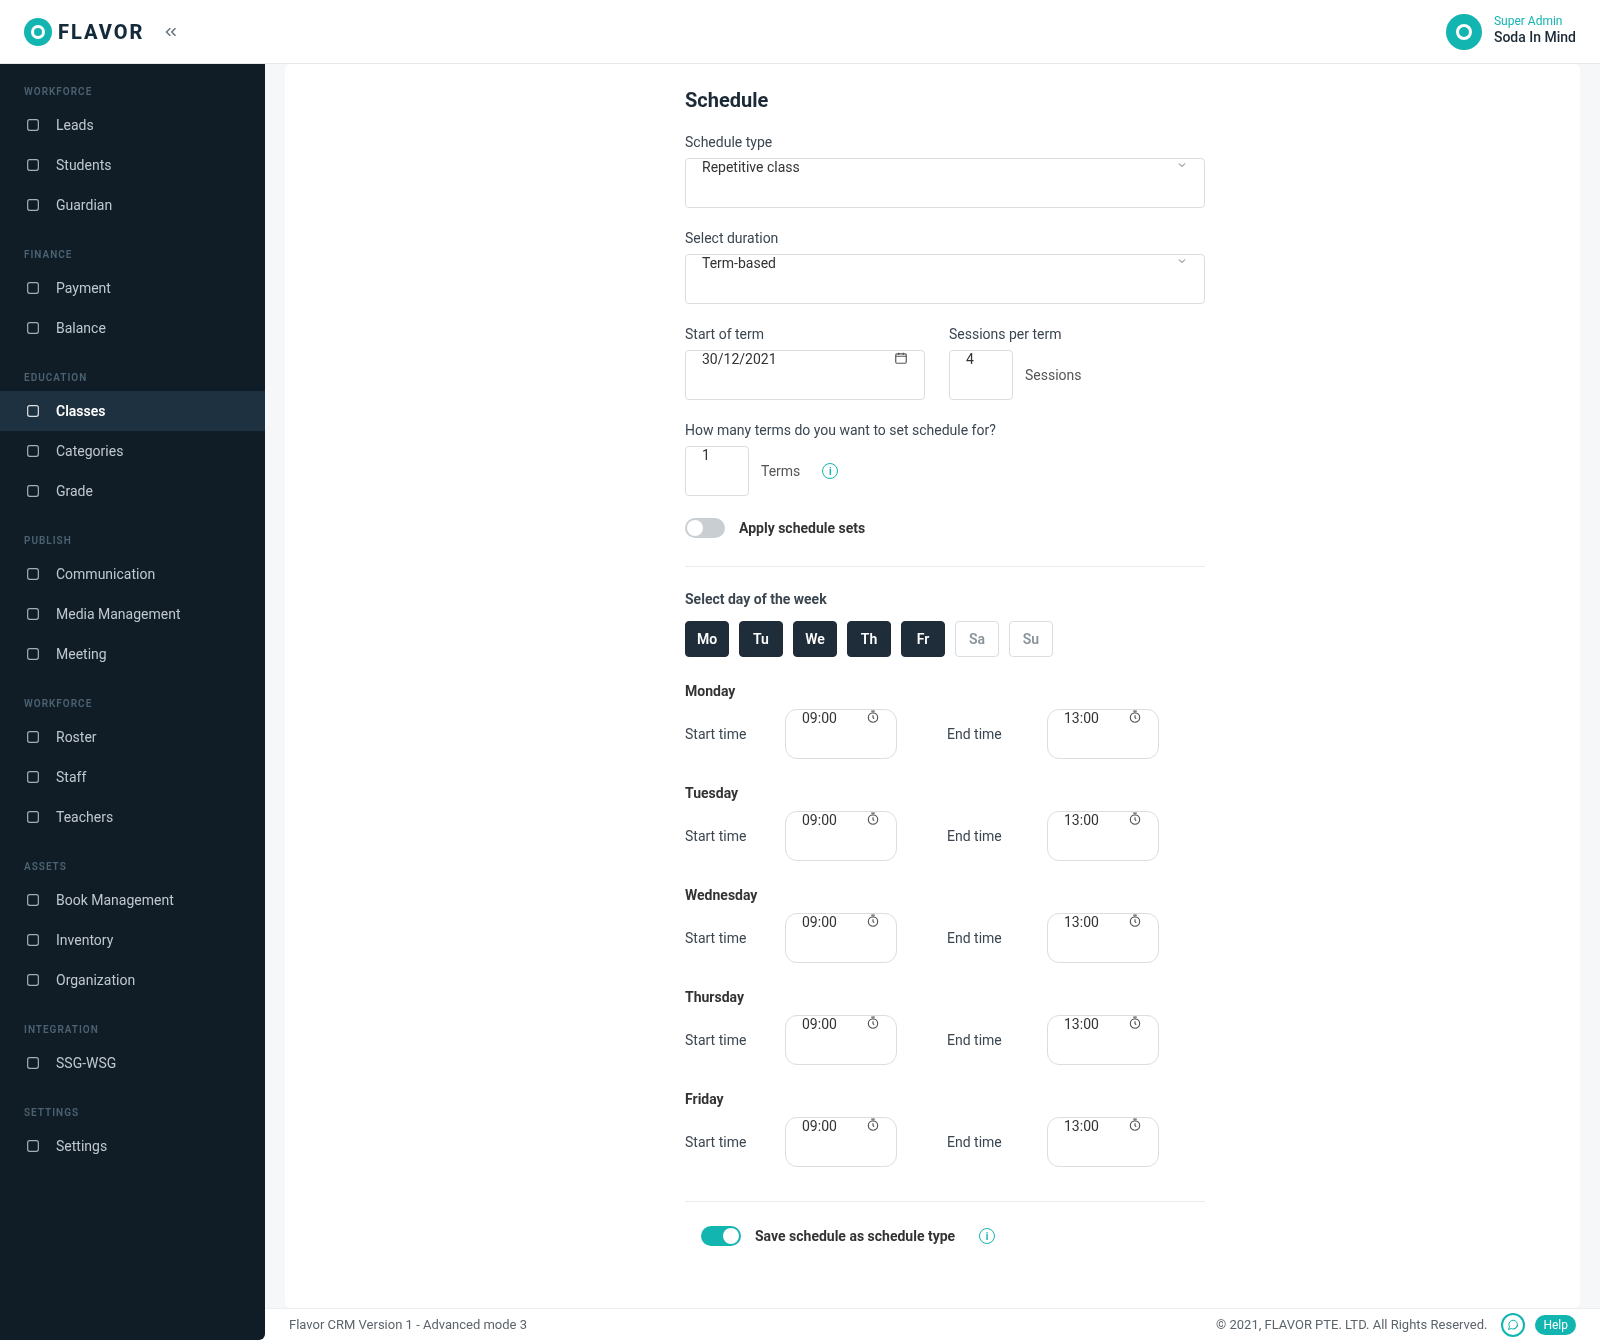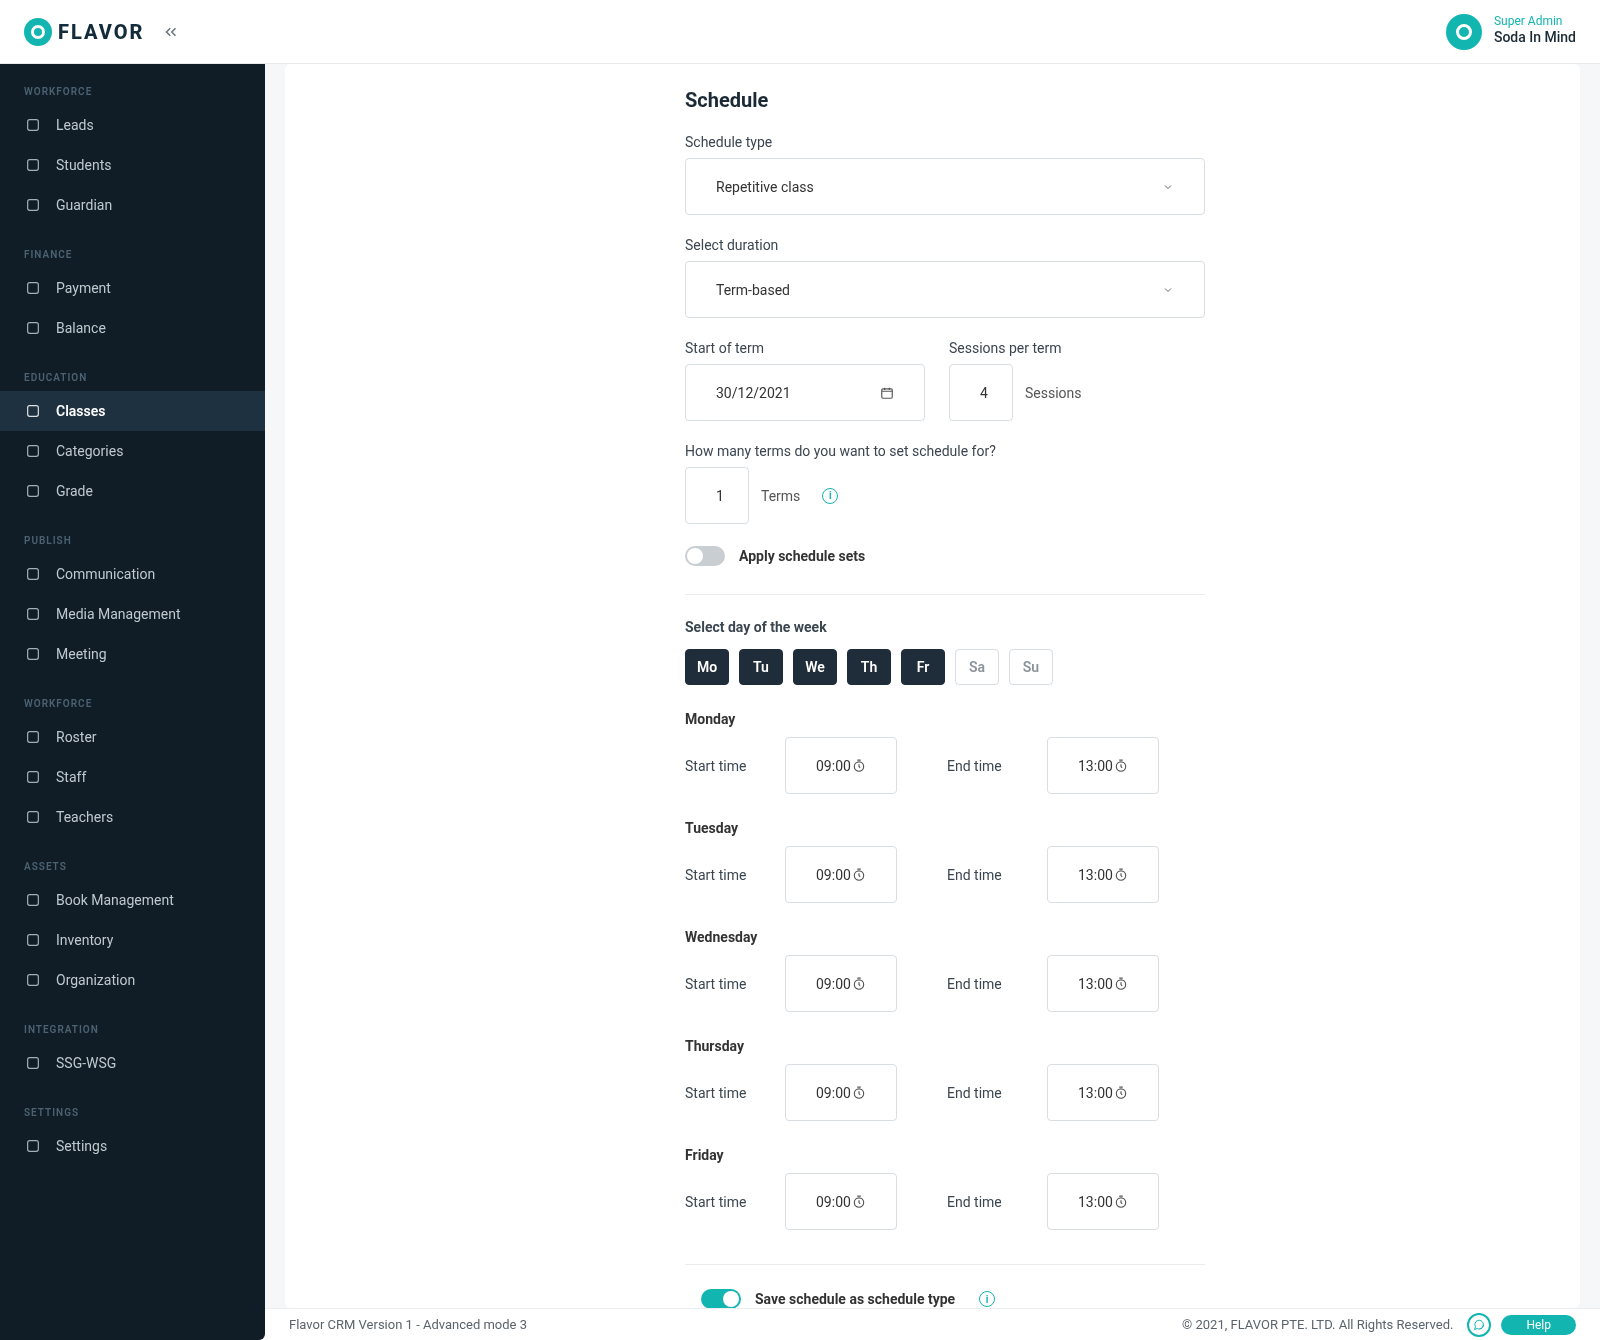--- a/index.html
+++ b/index.html
@@ -30,28 +30,28 @@
 
 .main { flex: 1; background: #f6f7f8; display:flex; flex-direction:column; min-width:0; }
 .card-wrap { flex:1; padding: 0 20px 0 20px; min-height:0; }
 .card { background: #fff; border-radius: 6px; height: 100%; padding: 24px 0; overflow:auto; }
 .form { width: 520px; margin: 0 0 0 400px; }
 .section-title { font-size: 20px; font-weight: 700; color: #1b2a36; margin-bottom: 22px; }
 .label { font-size: 14px; color: #3b4650; margin-bottom: 8px; }
 .label.bold { font-weight: 700; }
 .field { margin-bottom: 22px; }
 
-.select, .input { width: 100%; height: 57px; border: 1px solid #d9dee2; border-radius: 4px; background:#fff; display:flex; align-items:center; padding: 0 30px; font-size:14px; color:#333; justify-content:space-between; }
+.select, .input { width: 100%; height: 50px; border: 1px solid #d9dee2; border-radius: 4px; background:#fff; display:flex; padding: 0 16px; font-size:14px; color:#333; justify-content:space-between; }
 .select .val { flex:1; }
 .chev { color:#666; }
 .row { display:flex; gap:24px; align-items:flex-end; }
 .row .field { flex:0 0 auto; margin-bottom:0; }
 .input.date { width: 240px; justify-content:space-between; }
 .input.small { width: 64px; }
-.input.time { width: 112px; justify-content:space-between; }
+.input.time { width: 112px; justify-content:space-between;border-radius:12px; }
 .suffix-label { color:#555; font-size:14px; align-self:center; margin-bottom:0; }
 .info-icon { width:16px; height:16px; border:1.5px solid #13b5b1; border-radius:50%; color:#13b5b1; display:inline-flex; align-items:center; justify-content:center; font-size:10px; font-weight:700; margin-left:10px; }
 
 .toggle-row { display:flex; align-items:center; gap:14px; margin: 4px 0 28px; }
 .toggle { width:40px; height:20px; border-radius:10px; background:#c9ced2; position:relative; }
 .toggle .knob { width:16px; height:16px; background:#fff; border-radius:50%; position:absolute; top:2px; left:2px; }
 .toggle.on { background:#13b5b1; }
 .toggle.on .knob { left:22px; }
 .divider { height:1px; background:#e8ecef; margin: 8px 0 24px; }
 
@@ -59,21 +59,21 @@
 .chip { width:44px; height:36px; border-radius:4px; border:1px solid #d9dee2; display:flex; align-items:center; justify-content:center; font-size:14px; font-weight:600; cursor:pointer; background:#fff; color:#8a939a; }
 .chip.sel { background:#1f2d3a; border-color:#1f2d3a; color:#fff; }
 
 .day-block { margin-top: 26px; }
 .day-title { font-weight:700; font-size:14px; margin-bottom:10px; }
 .time-row { display:flex; align-items:center; gap:20px; }
 .time-label { font-size:14px; color:#3b4650; width:80px; }
 
 .footer { height: 32px; background:#fff; border-top:1px solid #eceff1; display:flex; align-items:center; padding:0 24px; font-size:13px; color:#5b646c; }
 .footer .spacer { flex:1; }
-.help-pill { background:#13b5b1; color:#fff; border-radius:12px; padding:3px 25px; font-size:12px; margin-left:10px; }
+.help-pill { background:#13b5b1; color:#fff; border-radius:12px; padding:3px 8px; font-size:12px; margin-left:10px; }
 .wa-circle { width:24px; height:24px; border-radius:50%; border:2px solid #13b5b1; display:flex; align-items:center; justify-content:center; margin-left:14px; }
 
 svg { display:block; }
 </style>
 </head>
 <body>
 
 <div class="app">
 
   <div class="topbar">

